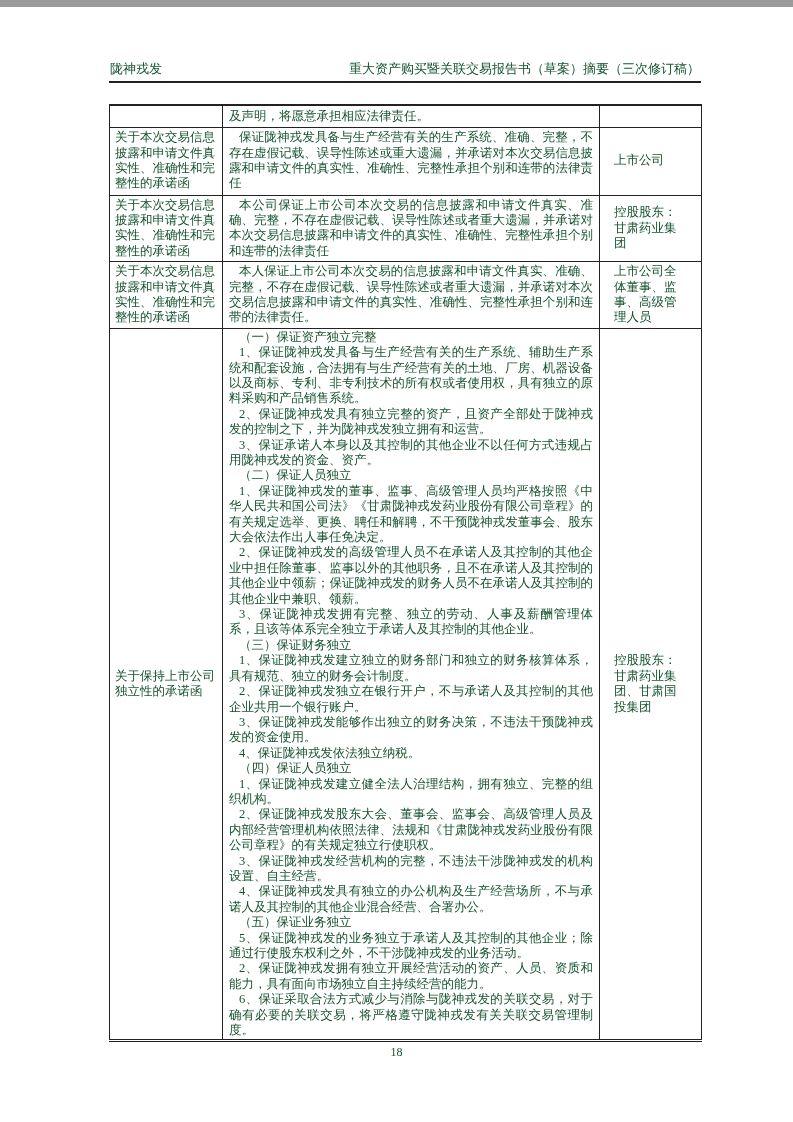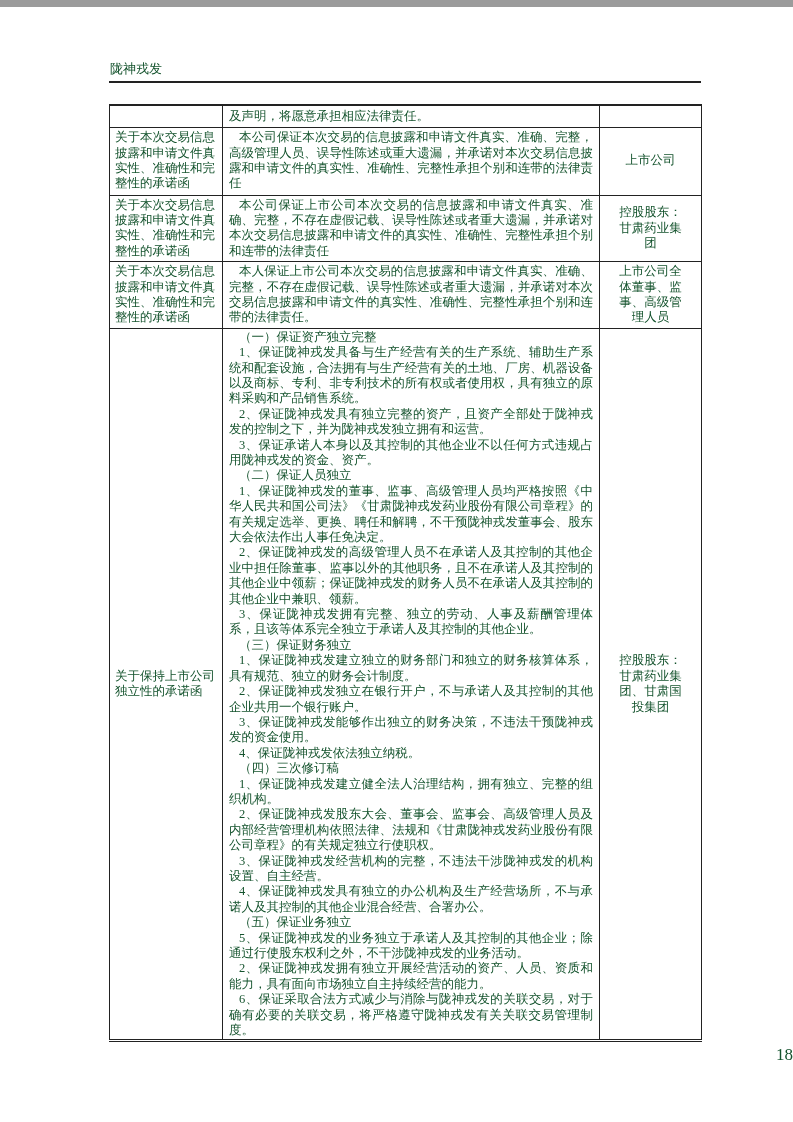--- a/index.html
+++ b/index.html
@@ -52,55 +52,56 @@
   .c-body{
     padding:1px 6px;
   }
   .c-body p{
     margin:0;
     text-indent:10px;
     text-align:justify;
   }
   tr.row-carry .c-body p{text-indent:0;text-align:left;}
   .c-party{
-    text-align:center;
+    text-align:left;
     padding:2px 14px;
   }
   
   .page-number{
     position:absolute;left:0;top:1038px;width:100%;
-    text-align:right;font-size:17px;
+    text-align:center;font-size:12px;
   }
 </style>
 </head>
 <body>
 
 <div class="page">
 
   <div class="hdr-left">陇神戎发</div>
+  <div class="hdr-right">重大资产购买暨关联交易报告书（草案）摘要（三次修订稿）</div>
   <div class="hdr-rule"></div>
 
   <table class="doc-table">
     <colgroup>
       <col class="col-title">
         <col class="col-body">
         <col class="col-party">
     </colgroup>
     <tbody>
       <tr class="row-carry" style="height:22px;">
         <td class="c-title"></td>
         <td class="c-body">
             <p>及声明，将愿意承担相应法律责任。</p>
           </td>
         <td class="c-party"></td>
       </tr>
       <tr style="height:68px;">
         <td class="c-title">关于本次交易信息披露和申请文件真实性、准确性和完整性的承诺函</td>
         <td class="c-body">
-            <p>本公司保证本次交易的信息披露和申请文件真实、准确、完整，高级管理人员、误导性陈述或重大遗漏，并承诺对本次交易信息披露和申请文件的真实性、准确性、完整性承担个别和连带的法律责任</p>
+            <p>保证陇神戎发具备与生产经营有关的生产系统、准确、完整，不存在虚假记载、误导性陈述或重大遗漏，并承诺对本次交易信息披露和申请文件的真实性、准确性、完整性承担个别和连带的法律责任</p>
           </td>
         <td class="c-party">上市公司</td>
       </tr>
       <tr style="height:65px;">
         <td class="c-title">关于本次交易信息披露和申请文件真实性、准确性和完整性的承诺函</td>
         <td class="c-body">
             <p>本公司保证上市公司本次交易的信息披露和申请文件真实、准确、完整，不存在虚假记载、误导性陈述或者重大遗漏，并承诺对本次交易信息披露和申请文件的真实性、准确性、完整性承担个别和连带的法律责任</p>
           </td>
         <td class="c-party">控股股东：甘肃药业集团</td>
       </tr>
@@ -120,21 +121,21 @@
             <p>3、保证承诺人本身以及其控制的其他企业不以任何方式违规占用陇神戎发的资金、资产。</p>
             <p>（二）保证人员独立</p>
             <p>1、保证陇神戎发的董事、监事、高级管理人员均严格按照《中华人民共和国公司法》《甘肃陇神戎发药业股份有限公司章程》的有关规定选举、更换、聘任和解聘，不干预陇神戎发董事会、股东大会依法作出人事任免决定。</p>
             <p>2、保证陇神戎发的高级管理人员不在承诺人及其控制的其他企业中担任除董事、监事以外的其他职务，且不在承诺人及其控制的其他企业中领薪；保证陇神戎发的财务人员不在承诺人及其控制的其他企业中兼职、领薪。</p>
             <p>3、保证陇神戎发拥有完整、独立的劳动、人事及薪酬管理体系，且该等体系完全独立于承诺人及其控制的其他企业。</p>
             <p>（三）保证财务独立</p>
             <p>1、保证陇神戎发建立独立的财务部门和独立的财务核算体系，具有规范、独立的财务会计制度。</p>
             <p>2、保证陇神戎发独立在银行开户，不与承诺人及其控制的其他企业共用一个银行账户。</p>
             <p>3、保证陇神戎发能够作出独立的财务决策，不违法干预陇神戎发的资金使用。</p>
             <p>4、保证陇神戎发依法独立纳税。</p>
-            <p>（四）三次修订稿</p>
+            <p>（四）保证人员独立</p>
             <p>1、保证陇神戎发建立健全法人治理结构，拥有独立、完整的组织机构。</p>
             <p>2、保证陇神戎发股东大会、董事会、监事会、高级管理人员及内部经营管理机构依照法律、法规和《甘肃陇神戎发药业股份有限公司章程》的有关规定独立行使职权。</p>
             <p>3、保证陇神戎发经营机构的完整，不违法干涉陇神戎发的机构设置、自主经营。</p>
             <p>4、保证陇神戎发具有独立的办公机构及生产经营场所，不与承诺人及其控制的其他企业混合经营、合署办公。</p>
             <p>（五）保证业务独立</p>
             <p>5、保证陇神戎发的业务独立于承诺人及其控制的其他企业；除通过行使股东权利之外，不干涉陇神戎发的业务活动。</p>
             <p>2、保证陇神戎发拥有独立开展经营活动的资产、人员、资质和能力，具有面向市场独立自主持续经营的能力。</p>
             <p>6、保证采取合法方式减少与消除与陇神戎发的关联交易，对于确有必要的关联交易，将严格遵守陇神戎发有关关联交易管理制度。</p>
           </td>
         <td class="c-party">控股股东：甘肃药业集团、甘肃国投集团</td>

